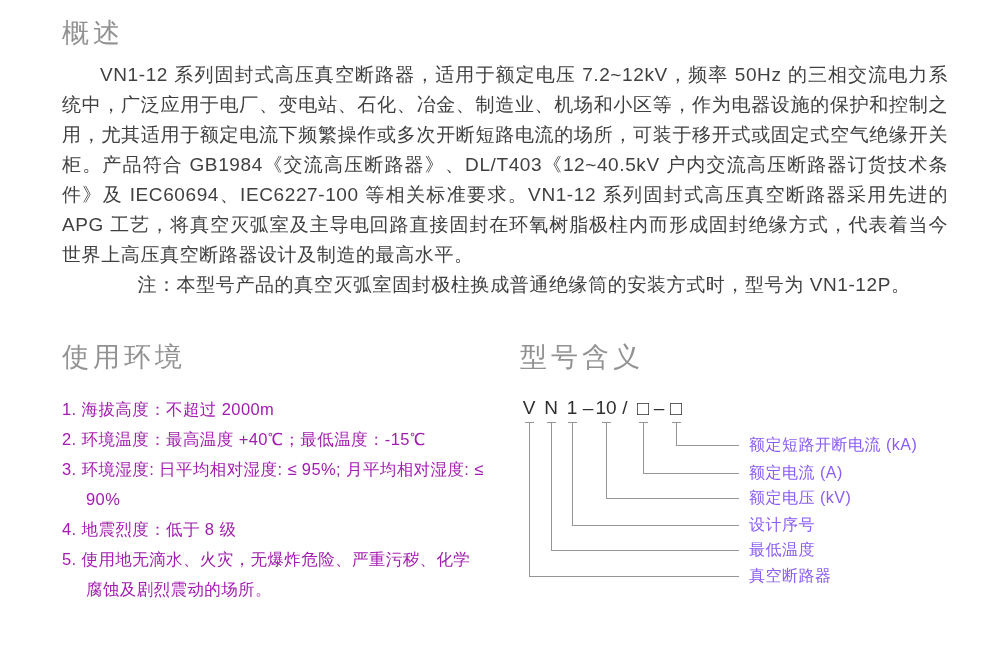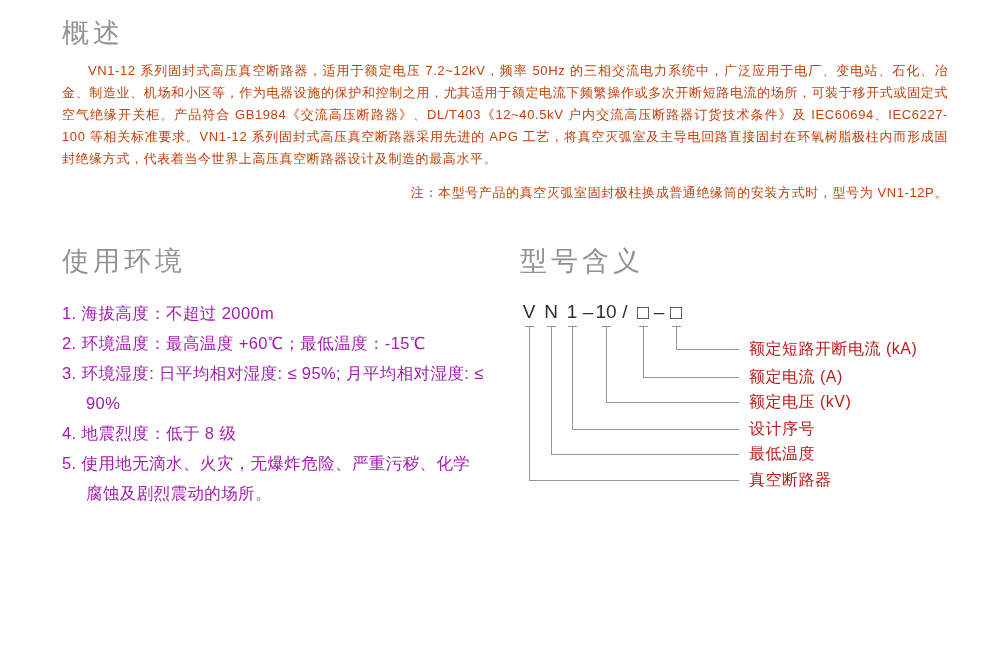--- a/index.html
+++ b/index.html
@@ -7,65 +7,65 @@
     position:relative;width:1008px;height:649px;background:#ffffff;
     font-family:"Liberation Sans",sans-serif;color:#2e2e2e;
     box-sizing:border-box;padding:16px 60px 0 62px;overflow:hidden;
   }
   .sec-heading{
     font-weight:400;color:#929292;margin:0;
     font-size:27px;letter-spacing:4px;line-height:34px;
   }
   
   .overview .para{
-    margin:10px 0 0 0;font-size:13px;line-height:22px;
-    text-align:justify;text-indent:2em;letter-spacing:0.6px;color:#c2410c;
+    margin:10px 0 0 0;font-size:19px;line-height:30px;
+    text-align:justify;text-indent:2em;letter-spacing:0.6px;color:#404040;
   }
-  .overview .note{margin-top:12px;text-align:right;}
+  .overview .note{margin-top:0;text-align:center;}
   
   .columns{display:flex;margin-top:40px;}
   .col-left{flex:0 0 458px;width:458px;}
   .env-list{margin-top:20px;width:424px;font-size:16.5px;line-height:30px;color:#a21caf;}
   .env-item{padding-left:24px;text-indent:-24px;letter-spacing:0.4px;}
   .col-right{flex:1;}
   
   .diagram{position:relative;width:460px;height:205px;margin-top:22px;}
   .tok{
     position:absolute;top:0;transform:translateX(-50%);
     font-size:19px;font-weight:500;color:#2f2f2f;line-height:24px;white-space:nowrap;
   }
   .tok.box{font-size:20px;font-weight:400;}
   .cap{position:absolute;top:26px;width:9px;height:1px;background:#959595;}
   .conn{
     position:absolute;top:27px;
     border-left:1px solid #959595;border-bottom:1px solid #959595;
   }
   .dlabel{
     position:absolute;left:229px;font-size:16px;letter-spacing:0.5px;
-    white-space:nowrap;color:#b91c1c;line-height:22px;
+    white-space:nowrap;color:#8b5cf6;line-height:22px;
   }
 </style>
 </head>
 <body>
 
 <div class="page">
 
   <section class="overview">
     <h1 class="sec-heading">概述</h1>
     <p class="para">VN1-12 系列固封式高压真空断路器，适用于额定电压 7.2~12kV，频率 50Hz 的三相交流电力系统中，广泛应用于电厂、变电站、石化、冶金、制造业、机场和小区等，作为电器设施的保护和控制之用，尤其适用于额定电流下频繁操作或多次开断短路电流的场所，可装于移开式或固定式空气绝缘开关柜。产品符合 GB1984《交流高压断路器》、DL/T403《12~40.5kV 户内交流高压断路器订货技术条件》及 IEC60694、IEC6227-100 等相关标准要求。VN1-12 系列固封式高压真空断路器采用先进的 APG 工艺，将真空灭弧室及主导电回路直接固封在环氧树脂极柱内而形成固封绝缘方式，代表着当今世界上高压真空断路器设计及制造的最高水平。</p>
     <p class="para note">注：本型号产品的真空灭弧室固封极柱换成普通绝缘筒的安装方式时，型号为 VN1-12P。</p>
   </section>
 
   <div class="columns">
 
     <section class="col-left">
       <h2 class="sec-heading">使用环境</h2>
       <div class="env-list">
         <div class="env-item">1. 海拔高度：不超过 2000m</div>
-        <div class="env-item">2. 环境温度：最高温度 +60℃；最低温度：-15℃</div>
+        <div class="env-item">2. 环境温度：最高温度 +40℃；最低温度：-15℃</div>
         <div class="env-item">3. 环境湿度: 日平均相对湿度: ≤ 95%; 月平均相对湿度: ≤ 90%</div>
         <div class="env-item">4. 地震烈度：低于 8 级</div>
         <div class="env-item">5. 使用地无滴水、火灾，无爆炸危险、严重污秽、化学腐蚀及剧烈震动的场所。</div>
       </div>
     </section>
 
     <section class="col-right">
       <h2 class="sec-heading">型号含义</h2>
 
       <div class="diagram">

